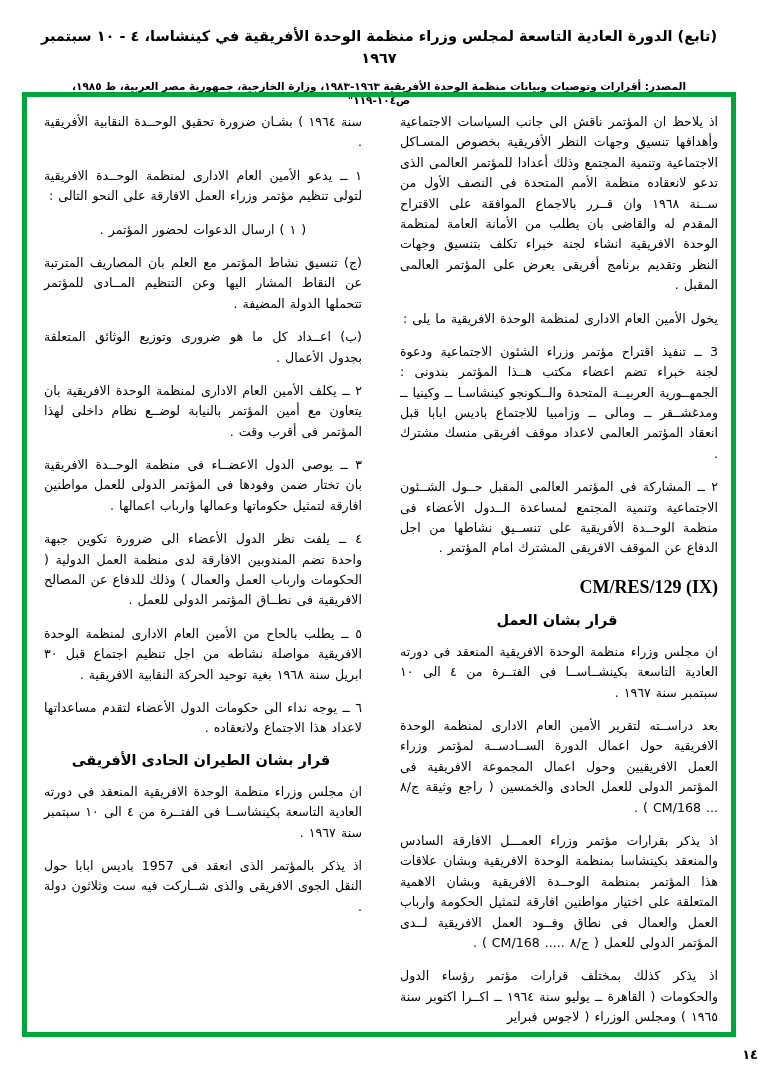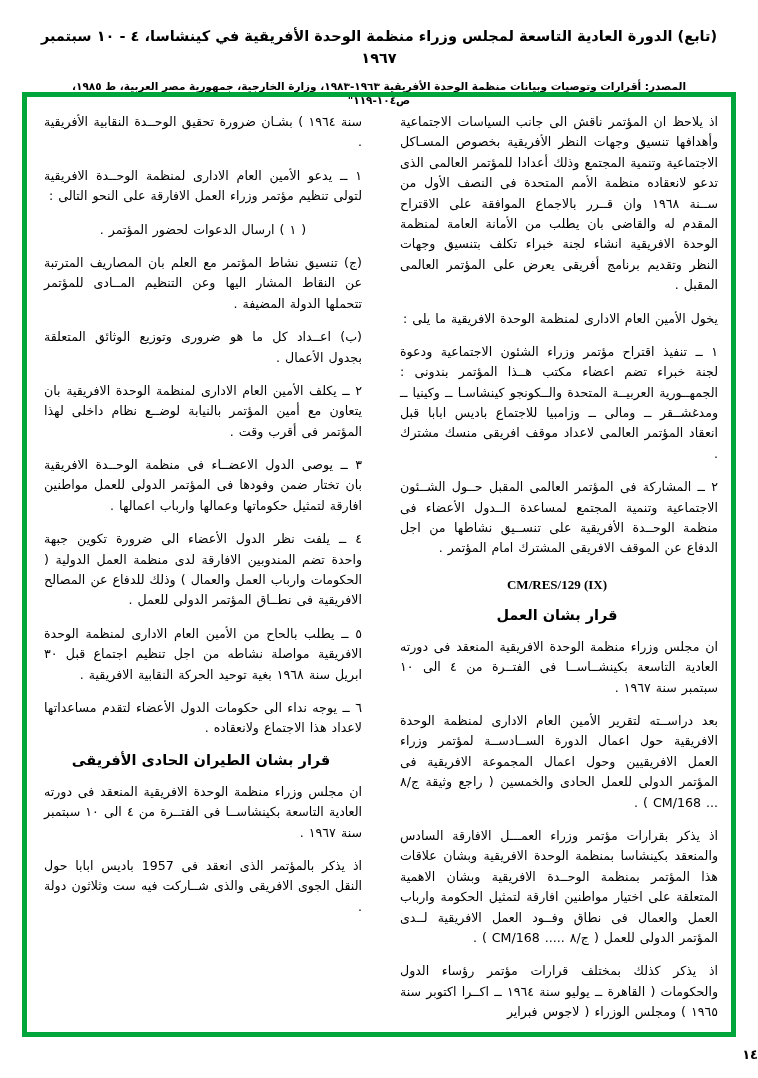--- a/index.html
+++ b/index.html
@@ -79,24 +79,24 @@
     line-height: 1.62;
     text-align: justify;
     text-align-last: right;
     word-spacing: 1px;
   }
   p.para.center-last {
     text-align-last: center;
   }
   .res-id {
     margin: 18px 0 14px 0;
-    font-size: 13px;
+    font-size: 18px;
     font-weight: bold;
     direction: ltr;
-    text-align: center;
+    text-align: right;
     font-family: "Liberation Serif", "DejaVu Serif", serif;
   }
   .res-title {
     margin: 0 0 14px 0;
     font-size: 14.5px;
     font-weight: bold;
     text-align: center;
     color: #000;
   }
 
@@ -120,21 +120,21 @@
     <div class="header-source">المصدر: ‏أقرارات وتوصيات وبيانات منظمة الوحدة الأفريقية ١٩٦٣-١٩٨٣، وزارة الخارجية، جمهورية مصر العربية، ط ١٩٨٥، ص١٠٤-١١٩"</div>
   </div>
 
   <div class="frame"></div>
 
   <div class="columns">
 
     <div class="col">
       <p class="para">اذ يلاحظ ان المؤتمر ناقش الى جانب السياسات الاجتماعية وأهدافها تنسيق وجهات النظر الأفريقية بخصوص المسـاكل الاجتماعية وتنمية المجتمع وذلك أعدادا للمؤتمر العالمى الذى تدعو لانعقاده منظمة الأمم المتحدة فى النصف الأول من ســنة ١٩٦٨ وان قــرر بالاجماع الموافقة على الاقتراح المقدم له والقاضى بان يطلب من الأمانة العامة لمنظمة الوحدة الافريقية انشاء لجنة خبراء تكلف بتنسيق وجهات النظر وتقديم برنامج أفريقى يعرض على المؤتمر العالمى المقبل .</p>
       <p class="para">يخول الأمين العام الادارى لمنظمة الوحدة الافريقية ما يلى :</p>
-      <p class="para">١ ــ تنفيذ اقتراح مؤتمر وزراء الشئون الاجتماعية ودعوة لجنة خبراء تضم اعضاء مكتب هــذا المؤتمر بندونى : الجمهــورية العربيــة المتحدة والــكونجو كينشاسـا ــ وكينيا ــ ومدغشــقر ــ ومالى ــ وزامبيا للاجتماع باديس ابابا قبل انعقاد المؤتمر العالمى لاعداد موقف افريقى منسك مشترك .</p>
+      <p class="para">3 ــ تنفيذ اقتراح مؤتمر وزراء الشئون الاجتماعية ودعوة لجنة خبراء تضم اعضاء مكتب هــذا المؤتمر بندونى : الجمهــورية العربيــة المتحدة والــكونجو كينشاسـا ــ وكينيا ــ ومدغشــقر ــ ومالى ــ وزامبيا للاجتماع باديس ابابا قبل انعقاد المؤتمر العالمى لاعداد موقف افريقى منسك مشترك .</p>
       <p class="para">٢ ــ المشاركة فى المؤتمر العالمى المقبل حــول الشــئون الاجتماعية وتنمية المجتمع لمساعدة الــدول الأعضاء فى منظمة الوحــدة الأفريقية على تنســيق نشاطها من اجل الدفاع عن الموقف الافريقى المشترك امام المؤتمر .</p>
       <div class="res-id">CM/RES/129 (IX)</div>
       <div class="res-title">قرار بشان العمل</div>
       <p class="para">ان مجلس وزراء منظمة الوحدة الافريقية المنعقد فى دورته العادية التاسعة بكينشــاســا فى الفتــرة من ٤ الى ١٠ سبتمبر سنة ١٩٦٧ .</p>
       <p class="para">بعد دراســته لتقرير الأمين العام الادارى لمنظمة الوحدة الافريقية حول اعمال الدورة الســادســة لمؤتمر وزراء العمل الافريقيين وحول اعمال المجموعة الافريقية فى المؤتمر الدولى للعمل الحادى والخمسين ( راجع وثيقة ج/٨ ... CM/168 ) .</p>
       <p class="para">اذ يذكر بقرارات مؤتمر وزراء العمـــل الافارقة السادس والمنعقد بكينشاسا بمنظمة الوحدة الافريقية وبشان علاقات هذا المؤتمر بمنظمة الوحــدة الافريقية وبشان الاهمية المتعلقة على اختيار مواطنين افارقة لتمثيل الحكومة وارباب العمل والعمال فى نطاق وفــود العمل الافريقية لــدى المؤتمر الدولى للعمل ( ج/٨ ..... CM/168 ) .</p>
       <p class="para">اذ يذكر كذلك بمختلف قرارات مؤتمر رؤساء الدول والحكومات ( القاهرة ــ يوليو سنة ١٩٦٤ ــ اكــرا اكتوبر سنة ١٩٦٥ ) ومجلس الوزراء ( لاجوس فبراير</p>
     </div>
 
     <div class="col">

